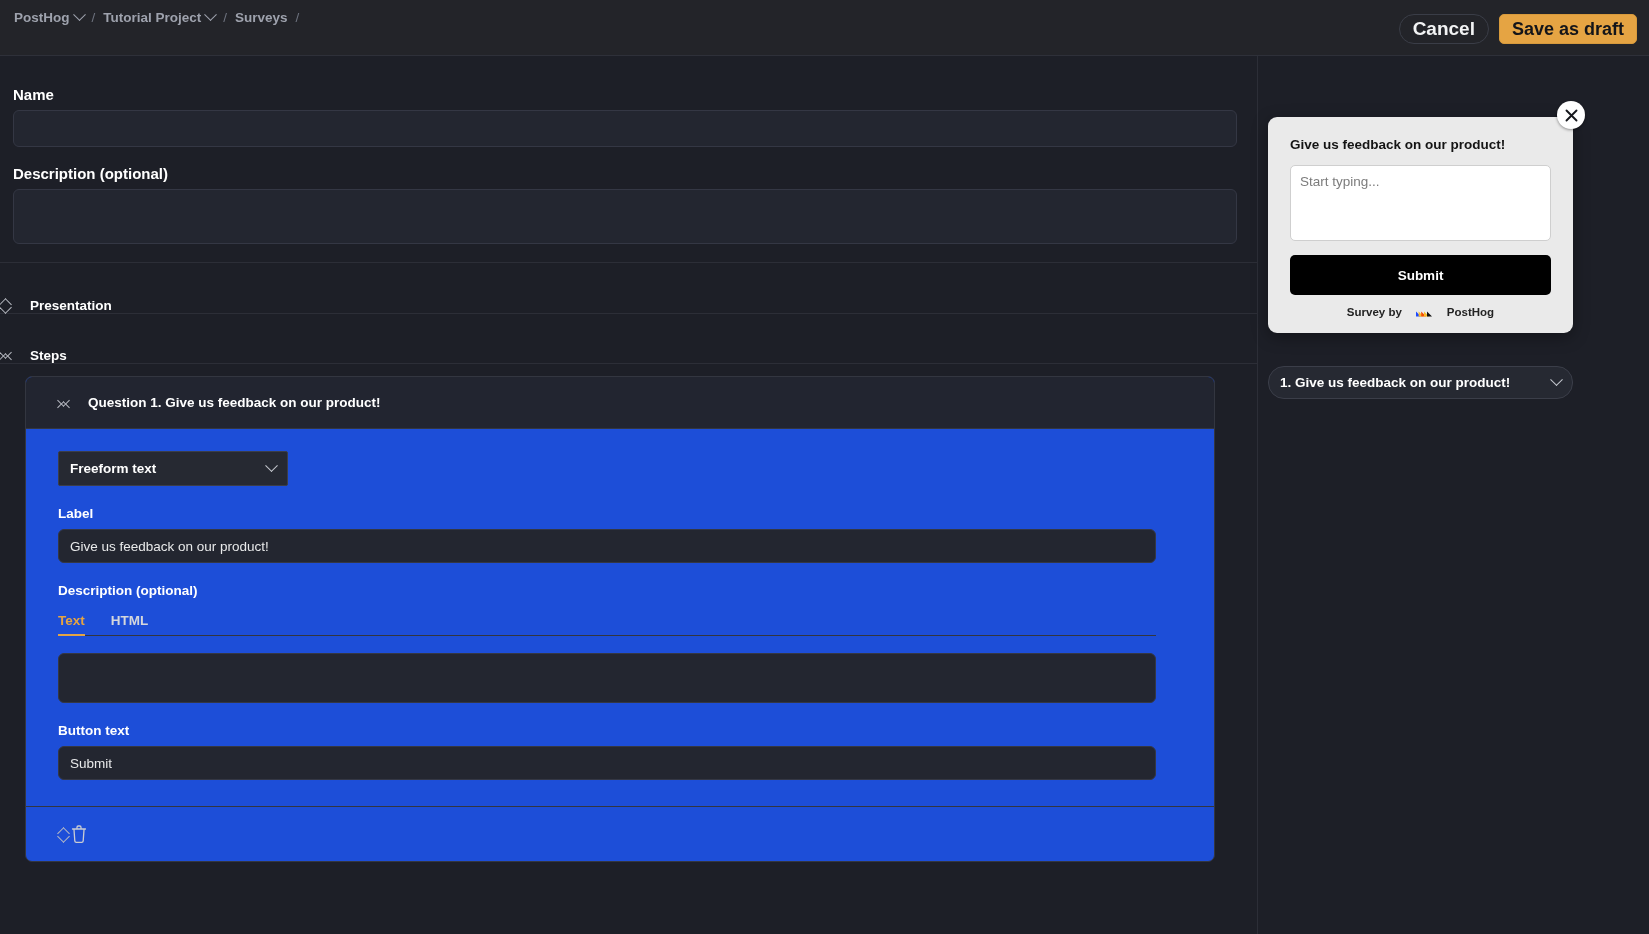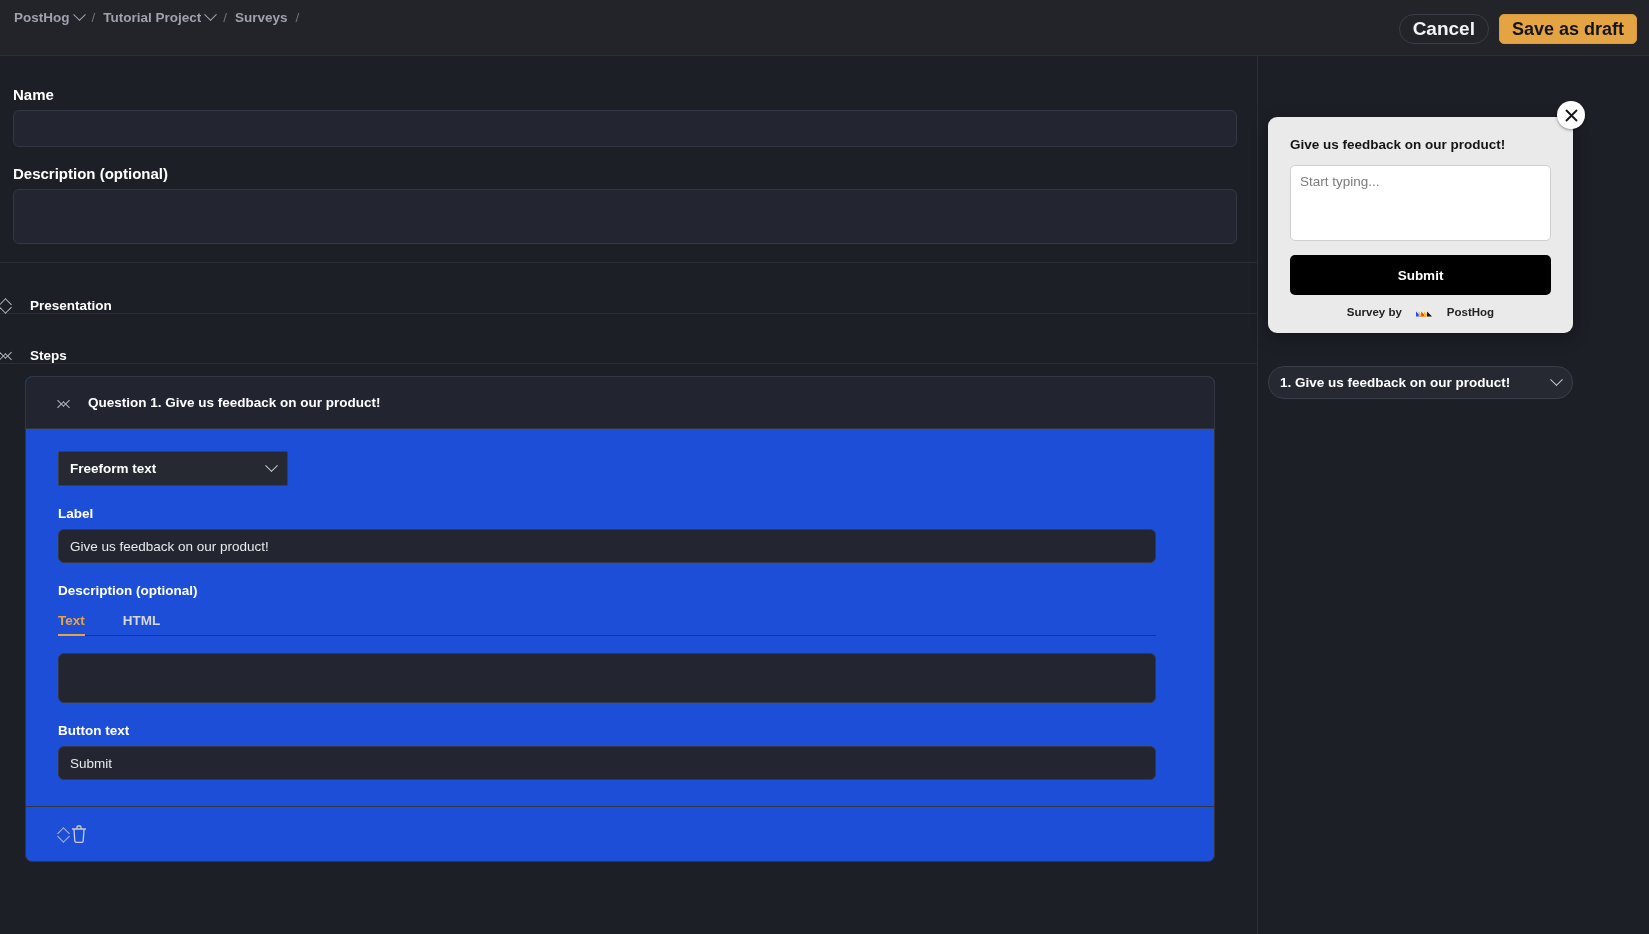--- a/index.html
+++ b/index.html
@@ -217,21 +217,21 @@
     font-family: "Liberation Sans", sans-serif;
     padding: 8px 11px;
     outline: none; resize: none;
     display: block;
     margin-bottom: 20px;
   }
   .tabs {
     width: 1098px;
     border-bottom: 1px solid #33363f;
     display: flex; align-items: flex-end;
-    gap: 38px;
+    gap: 26px;
     margin-bottom: 17px;
     height: 30px;
   }
   .tab {
     font-size: 13.5px; font-weight: 700;
     color: #d5d7dc;
     padding-bottom: 7px;
     cursor: pointer;
     position: relative;
   }

